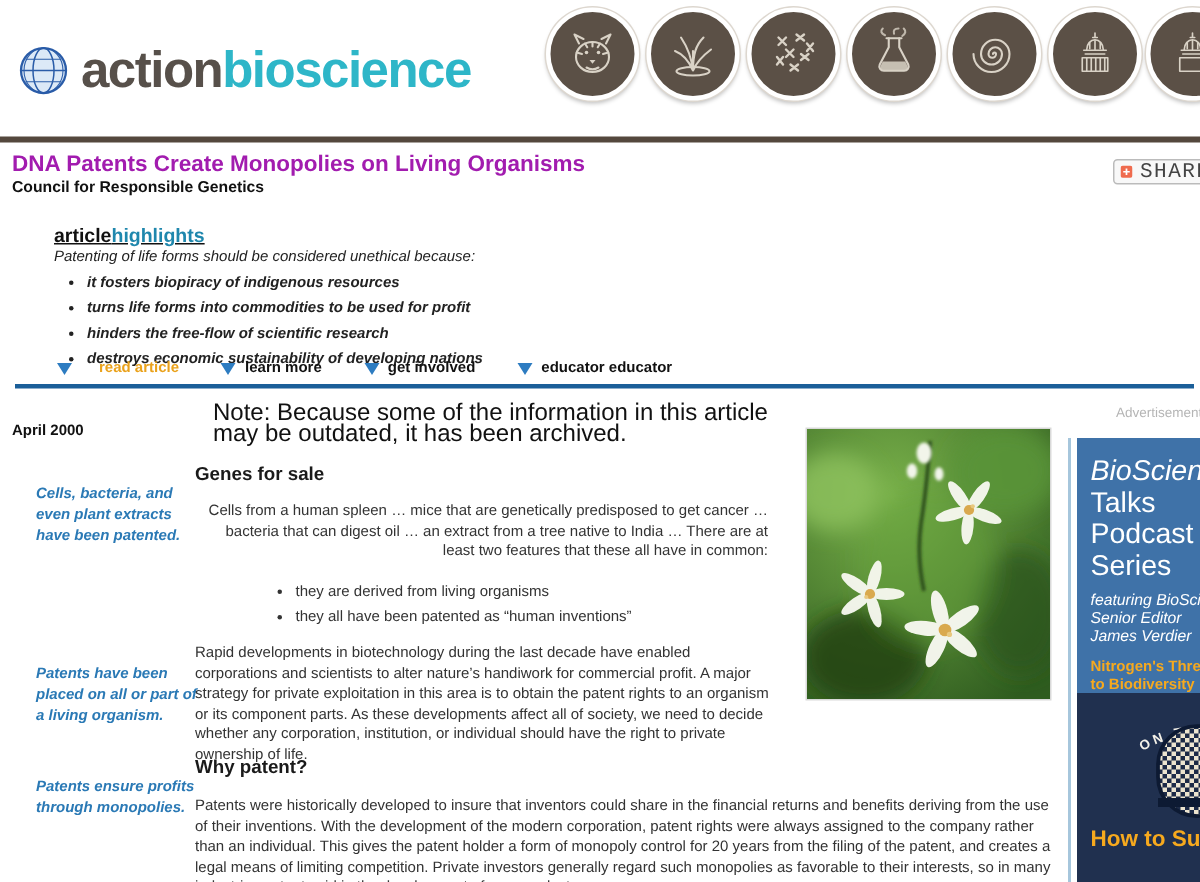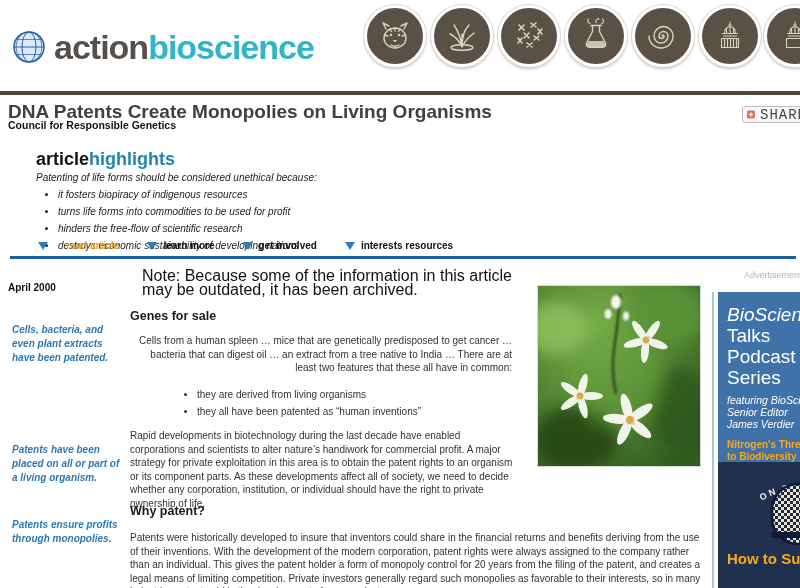--- a/index.html
+++ b/index.html
@@ -17,49 +17,49 @@
   .circle {
     position:absolute; top:5px; width:62px; height:62px; border-radius:50%;
     background:#5b5046; border:3px solid #fff;
     box-shadow:0 0 0 1px #ddd7cf, 0 2px 3px rgba(0,0,0,.25);
     display:flex; align-items:center; justify-content:center;
   }
   .circle svg { stroke:#d9d2c6; fill:none; stroke-width:1.4; stroke-linecap:round; stroke-linejoin:round; }
   .brown-bar { position:absolute; left:0; top:91px; width:800px; height:4px; background:#54483d; }
 
   
-  .page-title { position:absolute; left:8px; top:101px; font-size:19px; font-weight:bold; color:#404040; }
+  .page-title { position:absolute; left:8px; top:101px; font-size:15px; font-weight:bold; color:#a21caf; }
   .byline { position:absolute; left:8px; top:119px; font-size:10.5px; font-weight:bold; color:#111; }
   .share-btn {
     position:absolute; left:742px; top:106px; height:17px; width:70px;
     border:1px solid #bbb; border-radius:3px; background:#f8f8f8;
     display:flex; align-items:center; gap:5px; padding:0 4px; cursor:pointer;
   }
   .share-label { font-family:"Liberation Mono", monospace; font-size:14px; font-weight:normal; letter-spacing:1px; color:#444;text-align:right; }
 
   
   .highlights { position:absolute; left:36px; top:149px; width:430px; }
-  .hl-head { font-size:18px; font-weight:bold; color:#111; }
+  .hl-head { font-size:13px; font-weight:bold; color:#111;text-decoration:underline; }
   .hl-head .blue { color:#1f87ad; }
   .hl-intro { font-style:italic; font-size:10px; color:#222; margin-top:2px; }
-  .hl-list { margin-top:6px; padding-left:22px; list-style:disc outside; }
+  .hl-list { margin-top:6px; padding-left:22px; list-style:disc outside;font-weight:bold; }
   .hl-list li { font-style:italic; font-size:10px; color:#222; margin-bottom:6px; }
 
   
   .nav { position:absolute; left:38px; top:240px; display:flex; gap:28px; }
   .nav-item { display:flex; align-items:center; cursor:pointer; }
   .tri { width:0; height:0; border-left:5px solid transparent; border-right:5px solid transparent;
          border-top:8px solid #2d7cc1; display:inline-block; margin-right:6px; }
   .nav-label { font-size:10px; font-weight:bold; color:#111; }
   .nav-item.active .nav-label { color:#eaa21c;padding-left:12px; }
   .navline { position:absolute; left:10px; top:256px; width:786px; height:3px; background:#1b5f99; }
 
   
   .date { position:absolute; left:8px; top:282px; font-size:10px; font-weight:bold; color:#111; }
-  .pull-quote { position:absolute; left:12px; width:108px; font-size:10px; font-weight:bold;
+  .pull-quote { position:absolute; left:24px; width:108px; font-size:10px; font-weight:bold;
                 font-style:italic; color:#2a79b5; line-height:14px; }
   .q1 { top:323px; } .q2 { top:443px; } .q3 { top:518px; width:114px; }
 
   
   .note { position:absolute; left:142px; top:269px; width:382px; font-size:16px; font-weight:normal; color:#111; line-height:13.5px; }
   .sec-head { position:absolute; left:130px; font-size:12.5px; font-weight:bold; color:#1a1a1a; }
   .h-genes { top:309px; } .h-why { top:504px; }
   .body-p { position:absolute; left:130px; font-size:10px; color:#333; line-height:13.5px; }
   .p1 { top:334px; width:382px;text-align:right; }
   .p2 { top:429px; width:384px; }
@@ -189,21 +189,21 @@
     <div class="nav-item">
       <span class="tri"></span>
       <span class="nav-label">learn more</span>
     </div>
     <div class="nav-item">
       <span class="tri"></span>
       <span class="nav-label">get involved</span>
     </div>
     <div class="nav-item">
       <span class="tri"></span>
-      <span class="nav-label">interests resources</span>
+      <span class="nav-label">educator educator</span>
     </div>
   </div>
   <div class="navline"></div>
 
   <div class="date">April 2000</div>
   <div class="pull-quote q1">Cells, bacteria, and even plant extracts have been patented.</div>
   <div class="pull-quote q2">Patents have been placed on all or part of a living organism.</div>
   <div class="pull-quote q3">Patents ensure profits through monopolies.</div>
 
   <div class="note">Note: Because some of the information in this article may be outdated, it has been archived.</div>

